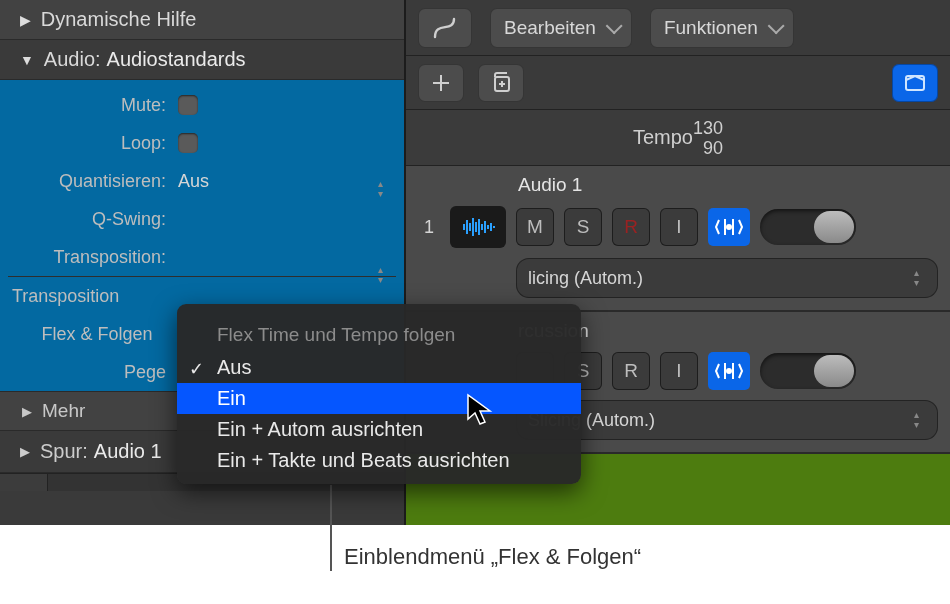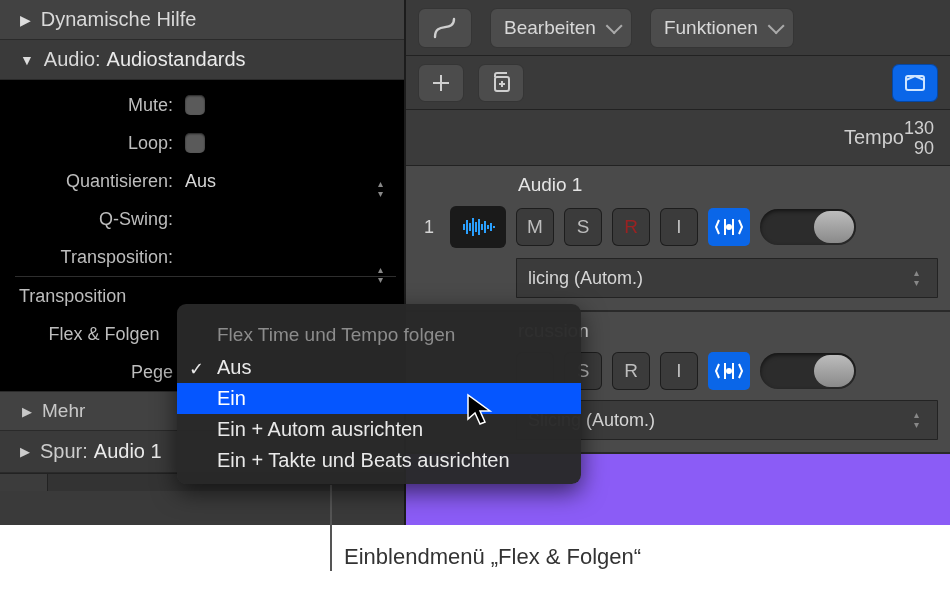--- a/index.html
+++ b/index.html
@@ -1,27 +1,27 @@
 <!DOCTYPE html>
 <html><head>
 <meta charset="utf-8">
 <style>
   * { box-sizing: border-box; margin: 0; padding: 0; font-family: -apple-system, "Helvetica Neue", Arial, sans-serif; }
   body { background: #fff; width: 950px; height: 604px; position: relative; overflow: hidden; }
   .app { display: flex; width: 950px; height: 525px; background: #3c3c3c; color: #ccc; }
   .left { width: 406px; background: #3a3a3a; display: flex; flex-direction: column; border-right: 2px solid #1c1c1c; }
-  .right { flex: 1; background: #8b5cf6; display: flex; flex-direction: column; }
+  .right { flex: 1; background: #4d7c0f; display: flex; flex-direction: column; }
 
   
   .hrow { display: flex; align-items: center; height: 40px; padding: 0 10px 0 20px; color: #d9d9d9; font-size: 20px; font-weight: 500; border-bottom: 1px solid #2a2a2a; background: #424242; }
   .hrow.dark { background: #3a3a3a; }
   .hrow .tri { margin-right: 10px; font-size: 14px; color: #ddd; }
   .sub { font-weight: 400; color: #eaeaea; margin-left: 6px; }
 
-  .propsgroup { display: flex; flex-direction: column; padding-top: 6px; background: #000000; padding-left: 7px; }
+  .propsgroup { display: flex; flex-direction: column; padding-top: 6px; background: #0369a1; }
   .prop { display: flex; align-items: center; height: 38px; font-size: 18px; color: #bdbdbd; }
   .prop .lbl { width: 172px; text-align: right; padding-right: 6px; }
   .prop .val { flex: 1; display: flex; align-items: center; padding-left: 6px; color: #d6d6d6; }
   .checkbox { width: 20px; height: 20px; border-radius: 5px; background: #5a5a5a; box-shadow: inset 0 1px 2px rgba(0,0,0,.6); }
   .selectrow .val { position: relative; }
   .stepper { position: absolute; right: 12px; top: 4px; width: 14px; height: 28px; display: flex; flex-direction: column; justify-content: center; color: #888; font-size: 10px; line-height: 10px; }
   .stepper .u::before { content: "▴"; }
   .stepper .d::before { content: "▾"; }
   .thin-sep { height: 1px; background: #2e2e2e; margin: 0 8px; }
 
@@ -41,38 +41,38 @@
   .tbtn.drop::after { content: ""; margin-left: 10px; width: 10px; height: 10px; border-right: 2px solid #aaa; border-bottom: 2px solid #aaa; transform: rotate(45deg) translateY(-3px); }
   .curvebtn svg { width: 26px; height: 26px; }
   .spacer { flex: 1; }
 
   .toolbar2 { display: flex; align-items: center; height: 54px; padding: 0 12px; gap: 14px; background: #3a3a3a; border-bottom: 1px solid #222; }
   .iconbtn { width: 46px; height: 38px; border-radius: 7px; background: #4c4c4c; display:flex; align-items:center; justify-content:center; box-shadow: inset 0 0 0 1px rgba(0,0,0,.3); }
   .iconbtn svg { width: 24px; height: 24px; stroke: #cfcfcf; fill: none; stroke-width: 2; }
   .iconbtn.blue { background: #0a66e8; }
   .iconbtn.blue svg { stroke: #cfe5ff; }
 
-  .tempo { display: flex; align-items: center; justify-content: flex-end; height: 56px; background: #3b3b3b; padding: 0 16px; border-bottom: 1px solid #222; }
+  .tempo { display: flex; align-items: center; justify-content: center; height: 56px; background: #3b3b3b; padding: 0 16px; border-bottom: 1px solid #222; }
   .tempo .t { font-size: 20px; color: #cfcfcf; }
   .tempo .nums { text-align: right; color: #cfcfcf; font-size: 18px; line-height: 20px; }
 
   .track { background: #4a4a4a; border-bottom: 2px solid #2a2a2a; padding: 8px 12px 12px 12px; position: relative; }
   .track .row1 { display:flex; align-items:center; gap: 10px; padding-left: 100px; }
   .track .tname { font-size: 19px; color: #e4e4e4; font-weight: 500; }
   .track .row2 { display:flex; align-items:center; gap: 10px; padding-left: 0; margin-top: 10px; }
   .tracknum { width: 22px; color: #d5d5d5; font-size: 18px; text-align:center; }
   .wavebtn { width: 56px; height: 42px; border-radius: 6px; background: #1a1a1a; display:flex; align-items:center; justify-content:center; }
   .wavebtn svg { width: 40px; height: 26px; }
   .sqbtn { width: 38px; height: 38px; border-radius: 6px; background: #3b3b3b; color: #bdbdbd; display:flex; align-items:center; justify-content:center; font-size: 19px; box-shadow: inset 0 0 0 1px rgba(0,0,0,.5); }
   .sqbtn.rec { color: #922; }
   .flexbtn { width: 42px; height: 38px; border-radius: 5px; background: #0a66e8; display:flex; align-items:center; justify-content:center; }
   .flexbtn svg { width: 30px; height: 22px; }
   .switch { width: 96px; height: 36px; border-radius: 18px; background: #2c2c2c; position: relative; box-shadow: inset 0 2px 4px rgba(0,0,0,.6); }
   .switch .knob { position:absolute; top:2px; right:2px; width: 40px; height: 32px; border-radius: 16px; background: linear-gradient(#bcbcbc,#8a8a8a); }
-  .flexmode { margin: 10px 0 0 98px; height: 40px; background: #3b3b3b; border-radius: 1px; display:flex; align-items:center; padding: 0 12px; color:#d6d6d6; font-size: 18px; position: relative; box-shadow: inset 0 0 0 1px rgba(0,0,0,.4); }
+  .flexmode { margin: 10px 0 0 98px; height: 40px; background: #3b3b3b; border-radius: 13px; display:flex; align-items:center; padding: 0 12px; color:#d6d6d6; font-size: 18px; position: relative; box-shadow: inset 0 0 0 1px rgba(0,0,0,.4); }
   .flexmode .stepper { right: 10px; top: 6px; }
 
   
   .menu { position: absolute; left: 177px; top: 304px; width: 404px; background: rgba(40,40,40,.97); border-radius: 9px; box-shadow: 0 8px 24px rgba(0,0,0,.6); padding: 14px 0 8px 0; z-index: 50; }
   .menu .title { padding: 6px 16px 6px 40px; color: #8c8c8c; font-size: 19px; }
   .menu .item { padding: 4px 16px 4px 40px; color: #e9e9e9; font-size: 20px; position: relative; }
   .menu .item.hl { background: #0556ff; color: #fff; }
   .menu .item .check { position: absolute; left: 12px; top: 6px; font-size: 18px; color: #e9e9e9; }
 
   

